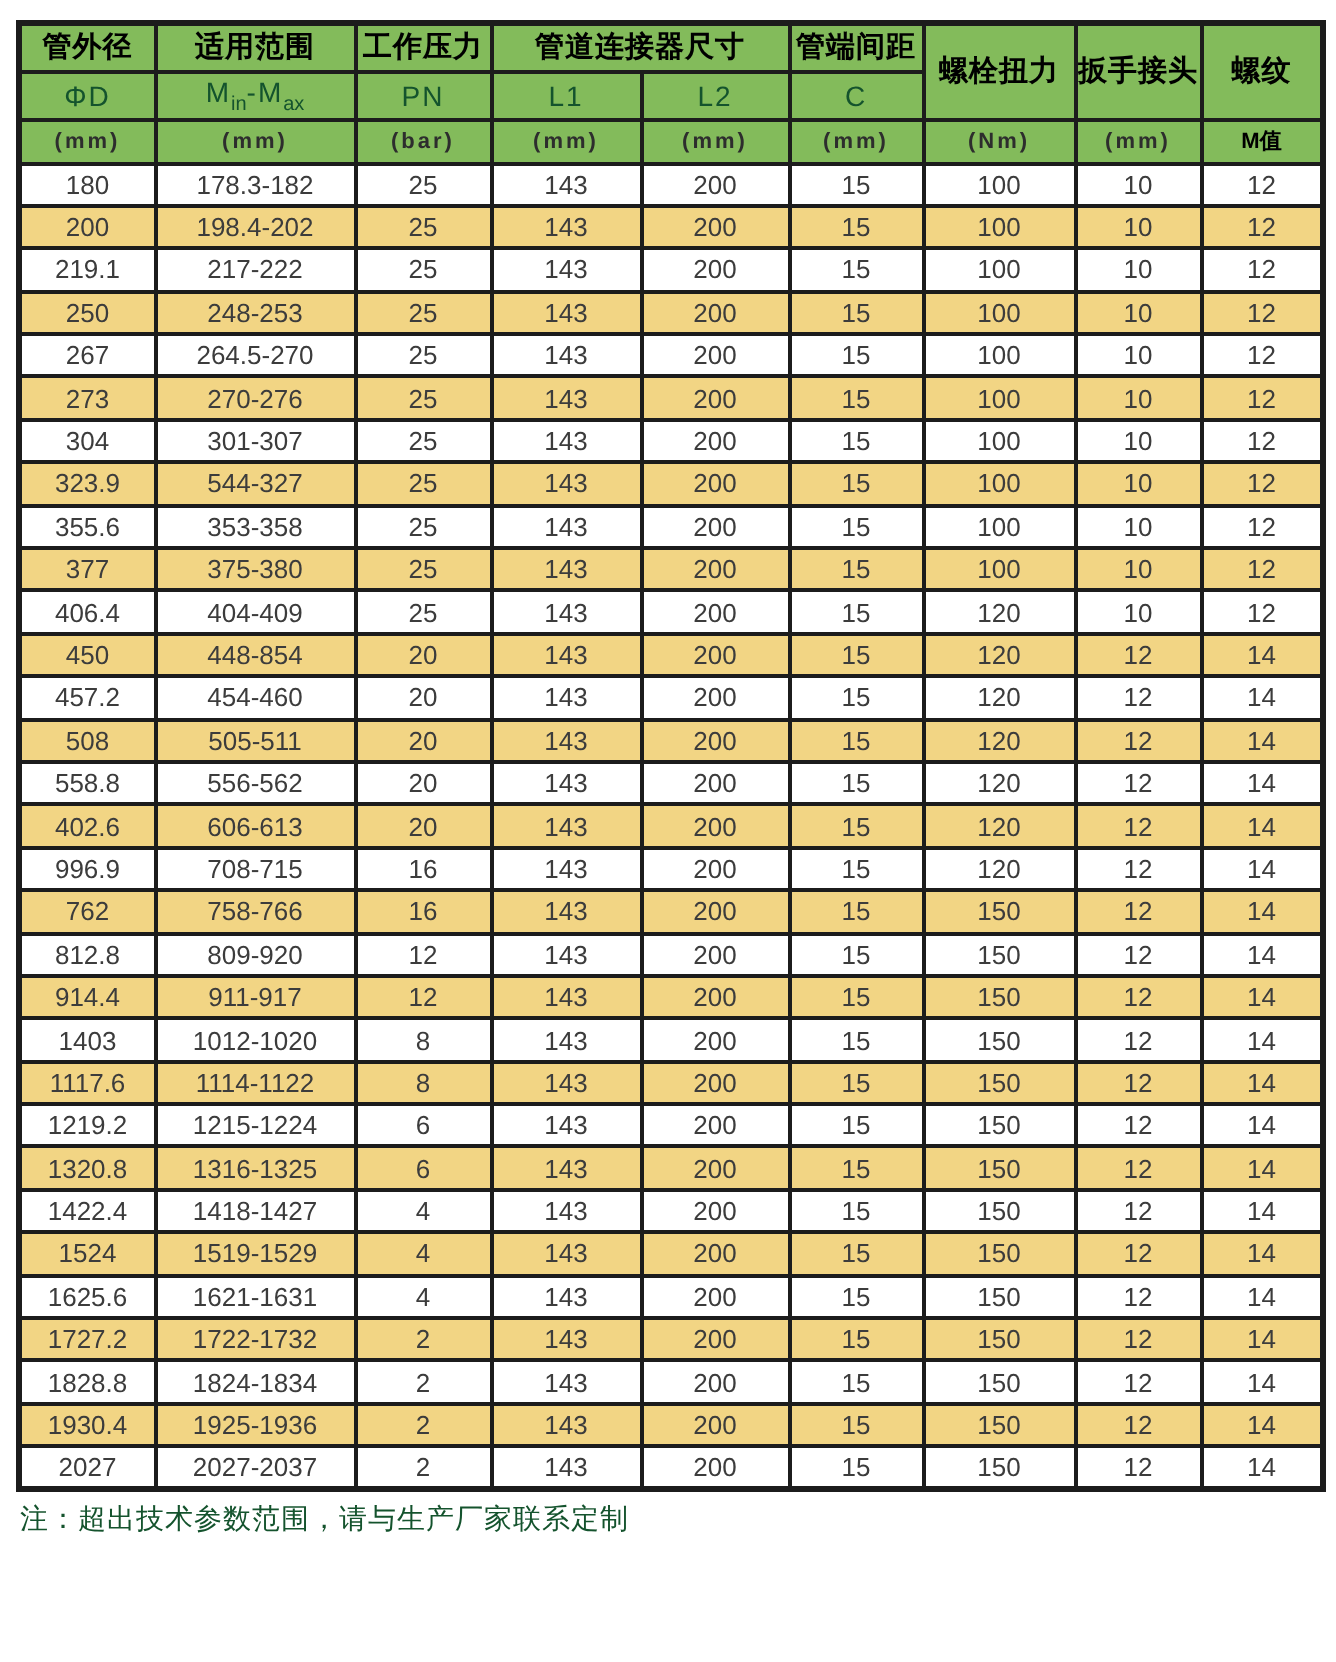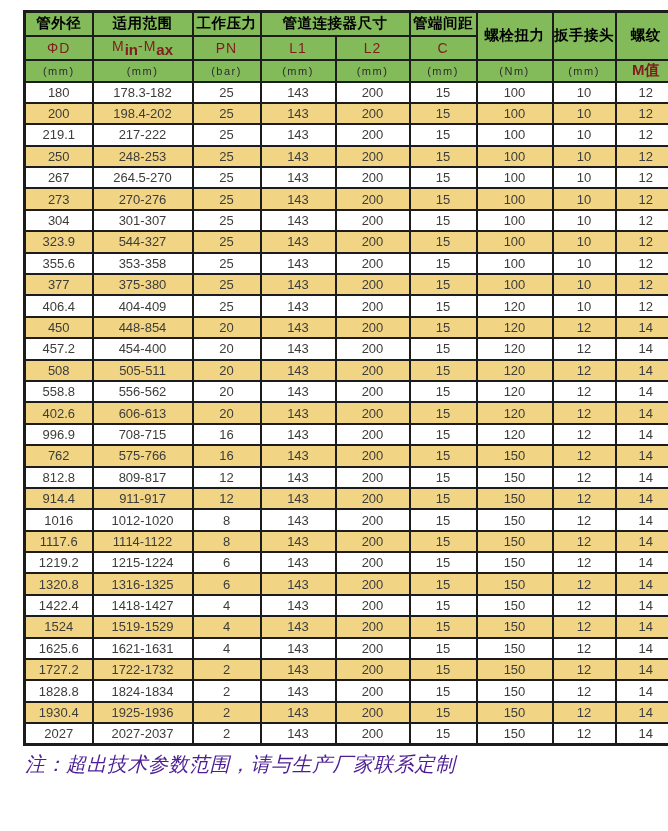--- a/index.html
+++ b/index.html
@@ -8,21 +8,21 @@
     --base: #ffffff;
     --border: #1c1c1c;
   }
   * { box-sizing: border-box; }
   html, body {
     margin: 0; padding: 0;
     width: 668px; height: 831px;
     background: #fff;
     font-family: "Liberation Sans", "DejaVu Sans", sans-serif;
   }
-  .wrap { padding: 10px 8px 0 23px; }
+  .wrap { padding: 10px 8px 0 8px; }
 
   table.spec {
     border-collapse: collapse;
     width: 652px;
     table-layout: fixed;
     border: 3px solid var(--border);
   }
   .spec th, .spec td {
     border: 2px solid var(--border);
     text-align: center;
@@ -35,56 +35,55 @@
   th.h1 {
     font-size: 14.5px;
     font-weight: bold;
     color: #000;
     height: 24px;
     letter-spacing: 0.5px;
   }
   th.h2 {
     font-size: 14px;
     font-weight: normal;
-    color: #7f1d1d;
+    color: #14532d;
     height: 24px;
     letter-spacing: 1px;
     text-align: center;
   }
-  th.h2 sub { font-size: 15px; letter-spacing: 0; font-weight: bold; }
+  th.h2 sub { font-size: 10px; letter-spacing: 0; }
   th.unit {
     font-size: 11px;
-    font-weight: normal;
+    font-weight: bold;
     color: #2d2d2d;
     height: 22px;
     letter-spacing: 1.5px;
   }
   th.mval {
-    font-size: 15px;
+    font-size: 11px;
     font-weight: bold;
-    color: #7f1d1d;
+    color: #000000;
     letter-spacing: 0;
   }
   .spec td {
     height: 21.4px;
     font-size: 13px;
     color: #3c3c3c;
     line-height: 1;
   }
   tr.row-base td { background: var(--base); }
   tr.row-alt td  { background: var(--tan); }
 
   .note {
     margin-top: 5px;
     padding-left: 2px;
-    font-size: 20px;
-    color: #4c1d95;
+    font-size: 14px;
+    color: #14532d;
     font-family: "Liberation Serif", "DejaVu Serif", serif;
     letter-spacing: 0.5px;
-    font-style: italic;
   }
 </style>
 </head>
 <body>
 
 <div class="wrap">
   <table class="spec">
     <colgroup>
       <col style="width:68px">
         <col style="width:100px">
@@ -255,21 +254,21 @@
           <td>20</td>
           <td>143</td>
           <td>200</td>
           <td>15</td>
           <td>120</td>
           <td>12</td>
           <td>14</td>
         </tr>
         <tr class="row-base">
           <td>457.2</td>
-          <td>454-400</td>
+          <td>454-460</td>
           <td>20</td>
           <td>143</td>
           <td>200</td>
           <td>15</td>
           <td>120</td>
           <td>12</td>
           <td>14</td>
         </tr>
         <tr class="row-alt">
           <td>508</td>
@@ -310,53 +309,53 @@
           <td>16</td>
           <td>143</td>
           <td>200</td>
           <td>15</td>
           <td>120</td>
           <td>12</td>
           <td>14</td>
         </tr>
         <tr class="row-alt">
           <td>762</td>
-          <td>575-766</td>
+          <td>758-766</td>
           <td>16</td>
           <td>143</td>
           <td>200</td>
           <td>15</td>
           <td>150</td>
           <td>12</td>
           <td>14</td>
         </tr>
         <tr class="row-base">
           <td>812.8</td>
-          <td>809-817</td>
+          <td>809-920</td>
           <td>12</td>
           <td>143</td>
           <td>200</td>
           <td>15</td>
           <td>150</td>
           <td>12</td>
           <td>14</td>
         </tr>
         <tr class="row-alt">
           <td>914.4</td>
           <td>911-917</td>
           <td>12</td>
           <td>143</td>
           <td>200</td>
           <td>15</td>
           <td>150</td>
           <td>12</td>
           <td>14</td>
         </tr>
         <tr class="row-base">
-          <td>1016</td>
+          <td>1403</td>
           <td>1012-1020</td>
           <td>8</td>
           <td>143</td>
           <td>200</td>
           <td>15</td>
           <td>150</td>
           <td>12</td>
           <td>14</td>
         </tr>
         <tr class="row-alt">

